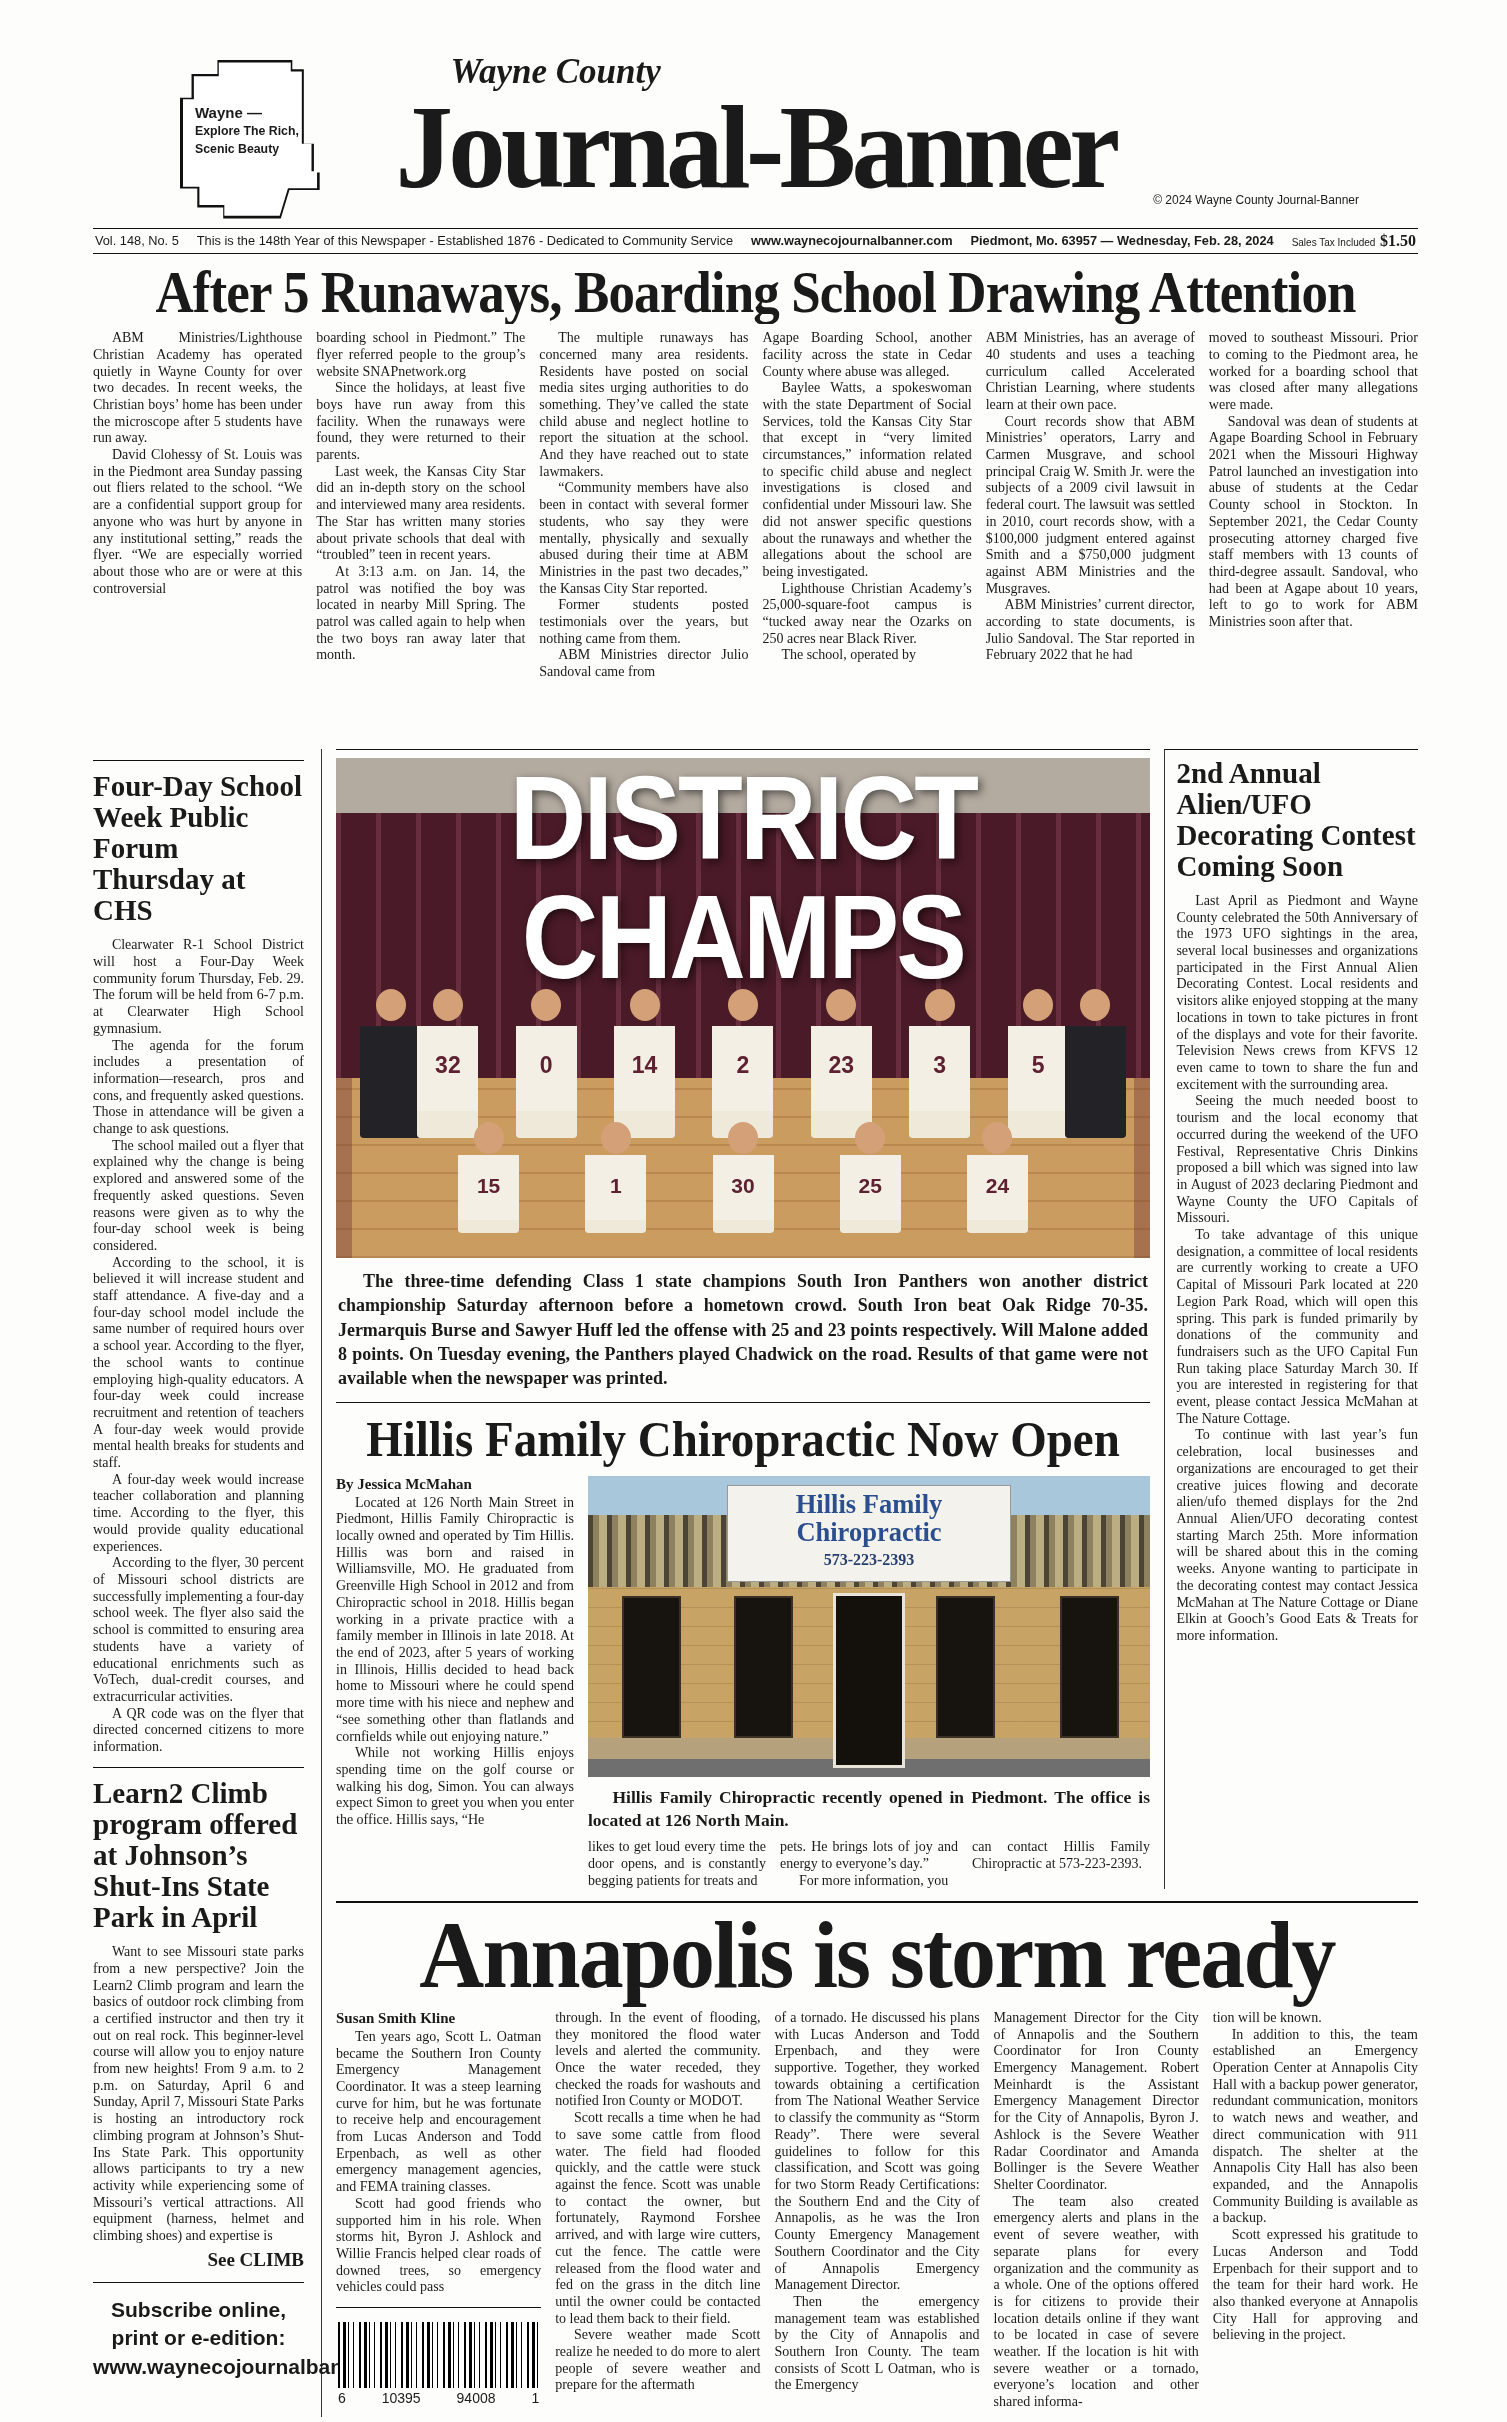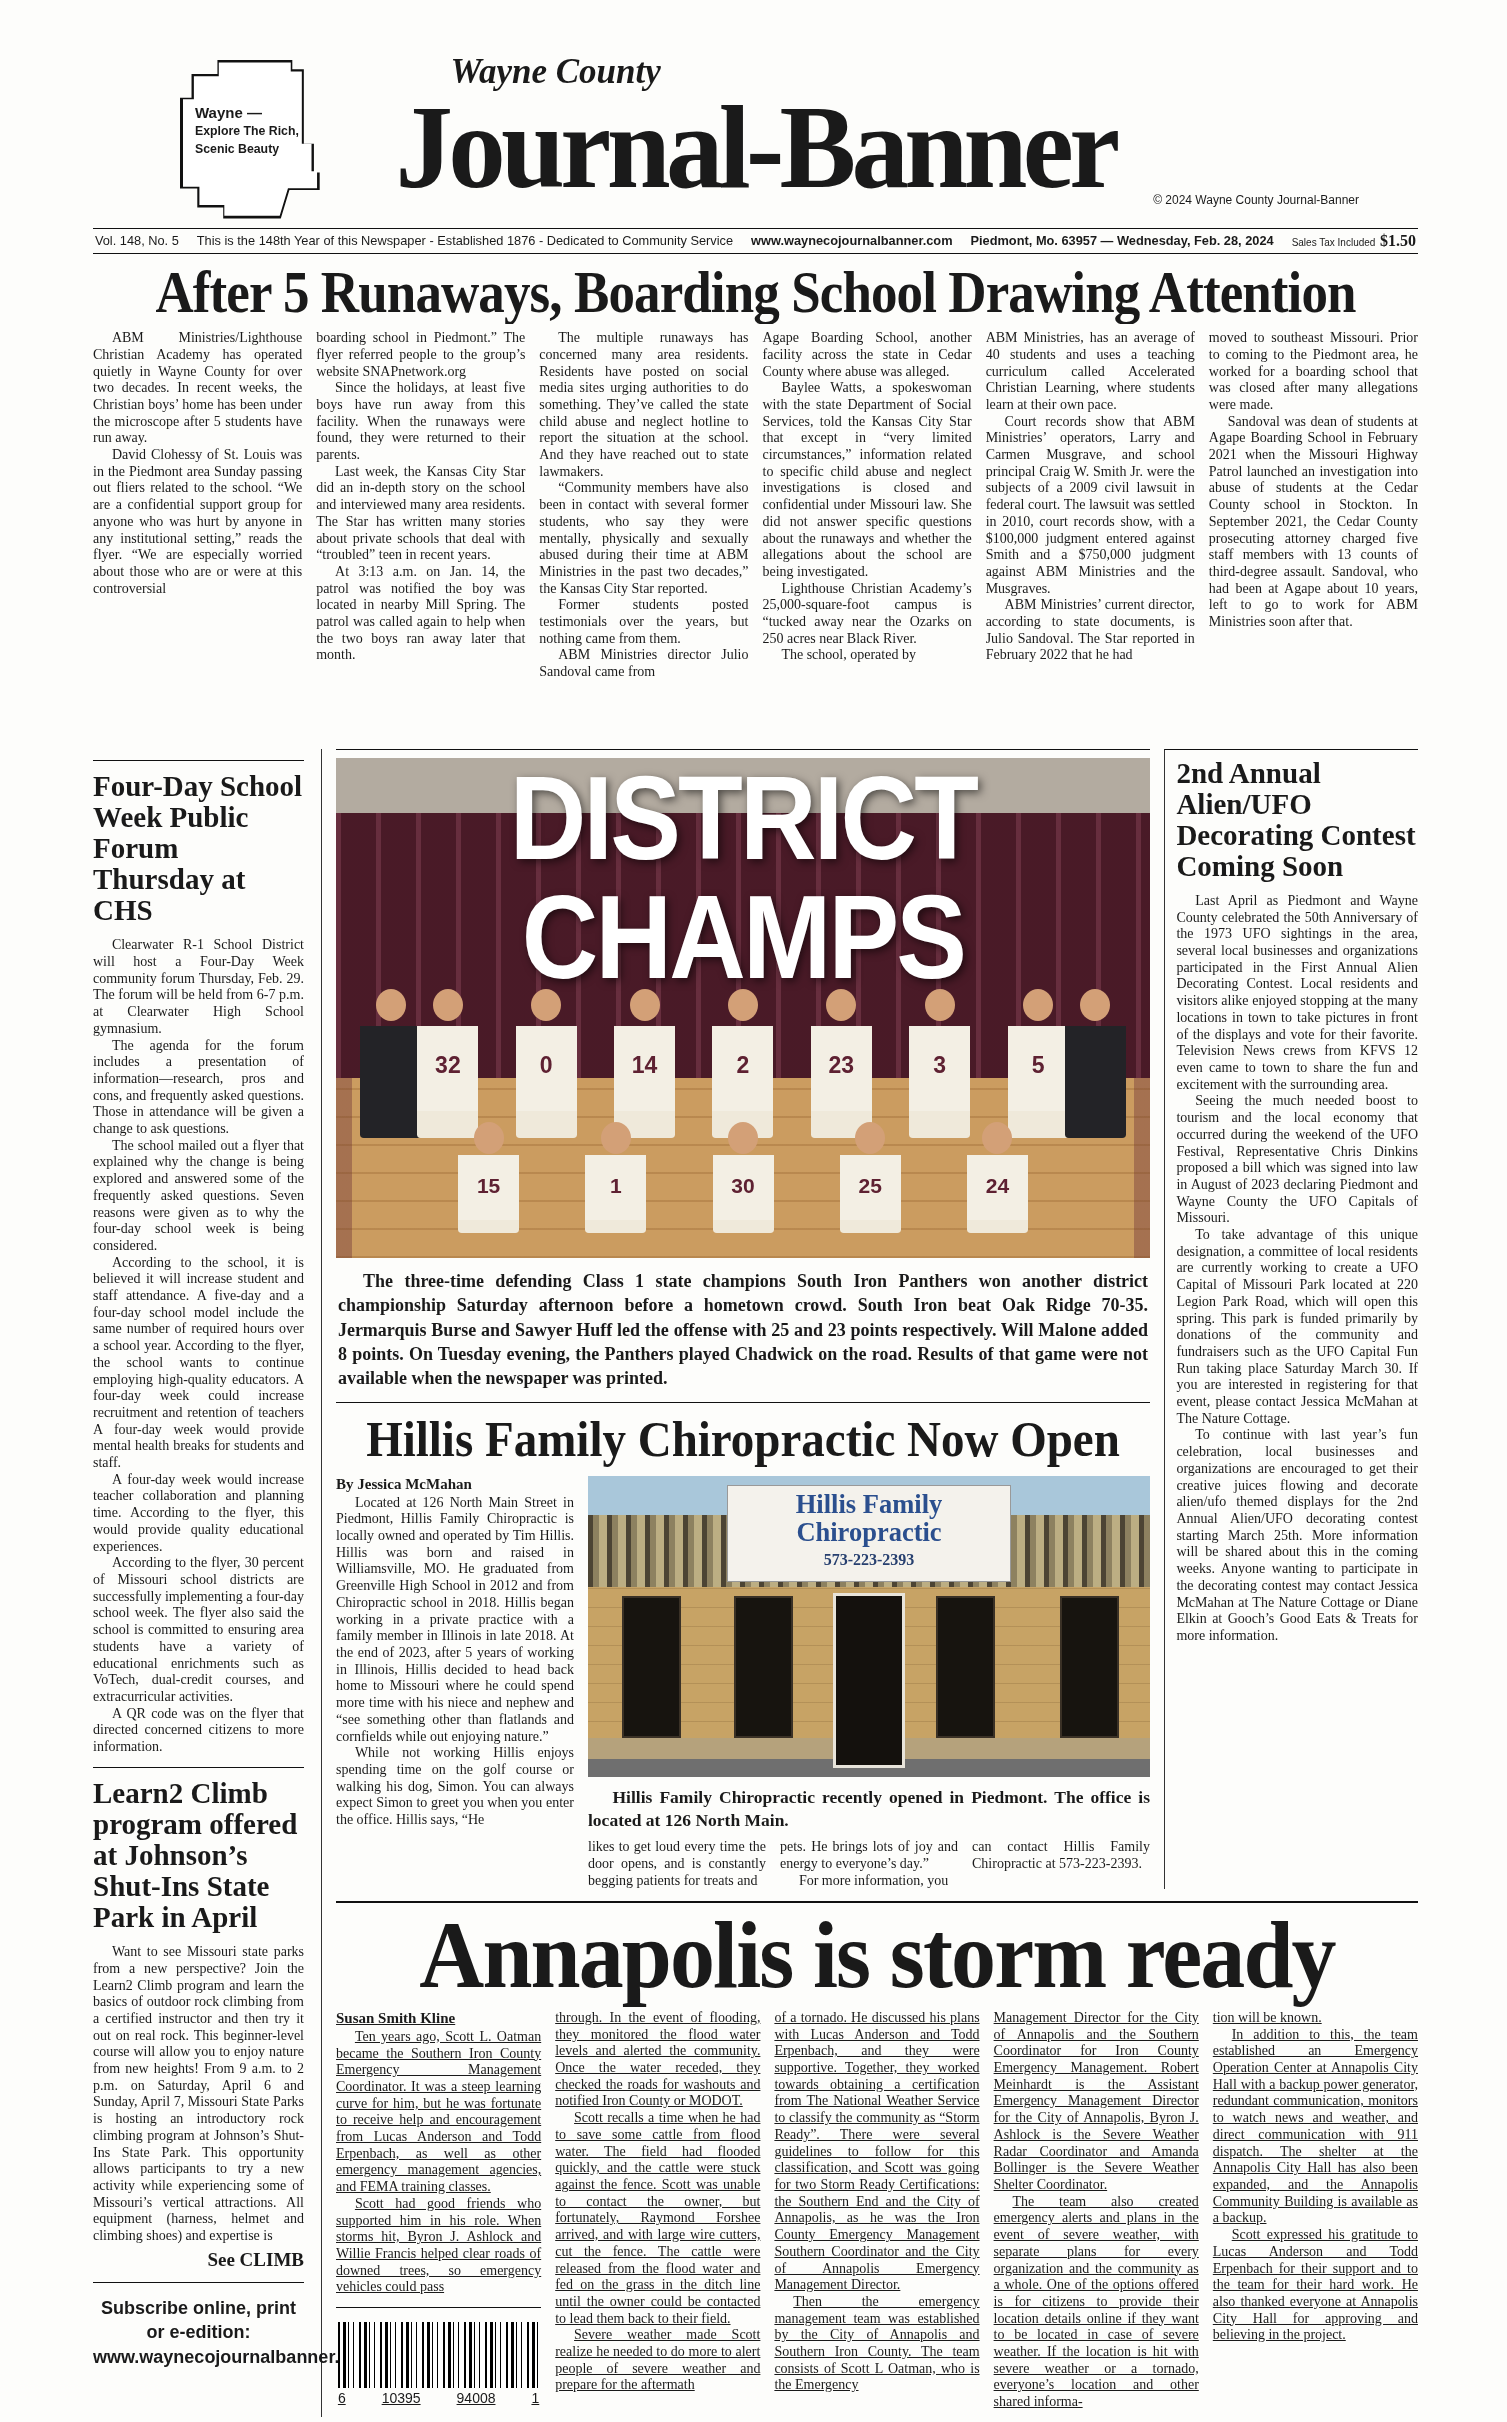--- a/index.html
+++ b/index.html
@@ -41,21 +41,21 @@
   .cols6 { display:grid; grid-template-columns:repeat(6,1fr); column-gap:14px; height:415px; overflow:hidden; }
   
   .lower { display:grid; grid-template-columns:229px 1fr 254px; column-gap:14px; margin-top:3.8px; }
   .leftstrip { grid-row:1 / 3; border-right:1.4px solid #333; padding-right:17px; }
   .centerpane { border-top:1.9px solid #111; padding-top:7.6px; }
   .rightstrip { border-left:1.4px solid #333; padding-left:11.4px; border-top:1.9px solid #111; padding-top:7.6px; }
   .annapolis { grid-column:2 / 4; }
   .rule { border:none; border-top:1.9px solid #111; margin:11.4px 0 9.5px; }
   .leftstrip h2, .rightstrip h2 { font-size:29px; line-height:1.07; font-weight:bold; margin-bottom:11.4px; }
   .jumpline { text-align:right; font-weight:bold; font-size:19px; margin-top:3.8px; }
-  .subscribe { text-align:center; font-family:"Liberation Sans",sans-serif; font-weight:bold; font-size:18px; line-height:1.35; margin-top:13.2px; }
+  .subscribe { text-align:center; font-family:"Liberation Sans",sans-serif; font-weight:bold; font-size:21px; line-height:1.35; margin-top:13.2px; }
   
   .district-photo { position:relative; height:500px; overflow:hidden; background:#5e2132; }
   .ph-wall { position:absolute; top:0; left:0; right:0; height:11%; background:#b3aba0; }
   .ph-curtain { position:absolute; top:11%; left:0; right:0; height:53%;
     background:#5e2132;
     background-image:repeating-linear-gradient(90deg, rgba(255,255,255,.06) 0 4.7px, rgba(0,0,0,.22) 4.7px 40px); }
   .ph-floor { position:absolute; bottom:0; left:0; right:0; height:36%;
     background:#cb9c60;
     background-image:repeating-linear-gradient(0deg, rgba(120,66,18,.22) 0 1.9px, transparent 1.9px 28px),
       linear-gradient(90deg, rgba(94,33,50,.35) 0 2%, transparent 2% 98%, rgba(94,33,50,.35) 98%); }
@@ -93,21 +93,21 @@
   .hp-door { position:absolute; top:39%; left:calc(50% - 36px); width:72px; height:175px; background:#14110d; border:3.8px solid #e8e4da; }
   .hp-sign { position:absolute; top:3%; left:50%; transform:translateX(-50%); width:284px; height:97px;
     background:#f4f2ec; border:0.9px solid #999; text-align:center; padding-top:5.7px; z-index:5; }
   .hp-sign .s1 { color:#2b4f8e; font-weight:bold; font-size:26.5px; line-height:1.05; }
   .hp-sign .s2 { color:#27406f; font-weight:bold; font-size:16px; margin-top:3.8px; }
   .hillis-caption { font-weight:bold; font-size:17.5px; line-height:1.3; margin:9.5px 0 7.6px; text-indent:1.4em; text-align:justify; }
   .hillis-cols { display:grid; grid-template-columns:repeat(3,1fr); column-gap:14px; }
   
   .annapolis { border-top:2.8px solid #111; margin-top:11.4px; padding-top:1.9px; }
   .annapolis h1 { font-size:90px; font-weight:bold; text-align:center; line-height:1; letter-spacing:-1.9px; transform:scaleY(1.05); margin:5.7px 0 9.5px; }
-  .cols5 { display:grid; grid-template-columns:repeat(5,1fr); column-gap:14px; height:407px; overflow:hidden;text-decoration:underline; }
+  .cols5 { display:grid; grid-template-columns:repeat(5,1fr); column-gap:14px; height:407px; overflow:hidden; }
   .barcode { margin-top:11.4px; border-top:1.4px solid #111; padding:13.2px 1.9px 0; }
   .bars { height:66px;
     background:repeating-linear-gradient(90deg,#000 0 1.9px,#fff 1.9px 4.7px,#000 4.7px 8.5px,#fff 8.5px 10.4px,#000 10.4px 11.4px,#fff 11.4px 15px,#000 15px 16px,#fff 16px 21px); }
   .digits { display:flex; justify-content:space-between; font-family:"Liberation Sans",sans-serif; font-size:14px; padding-top:1.9px; }
 </style>
 </head>
 <body>
 
 <div class="page">
 

